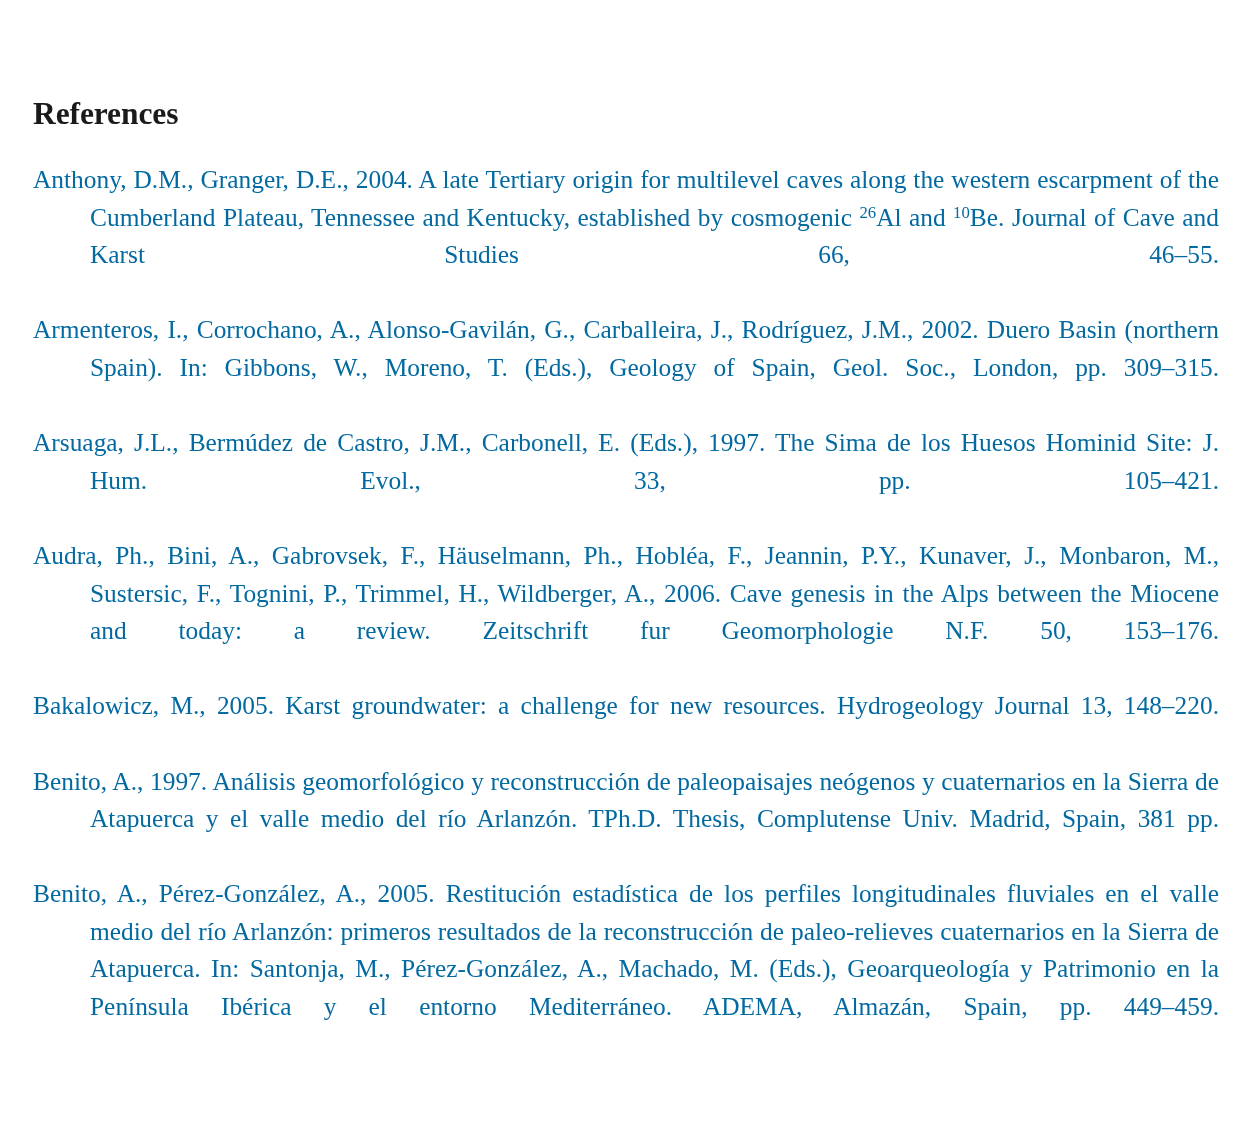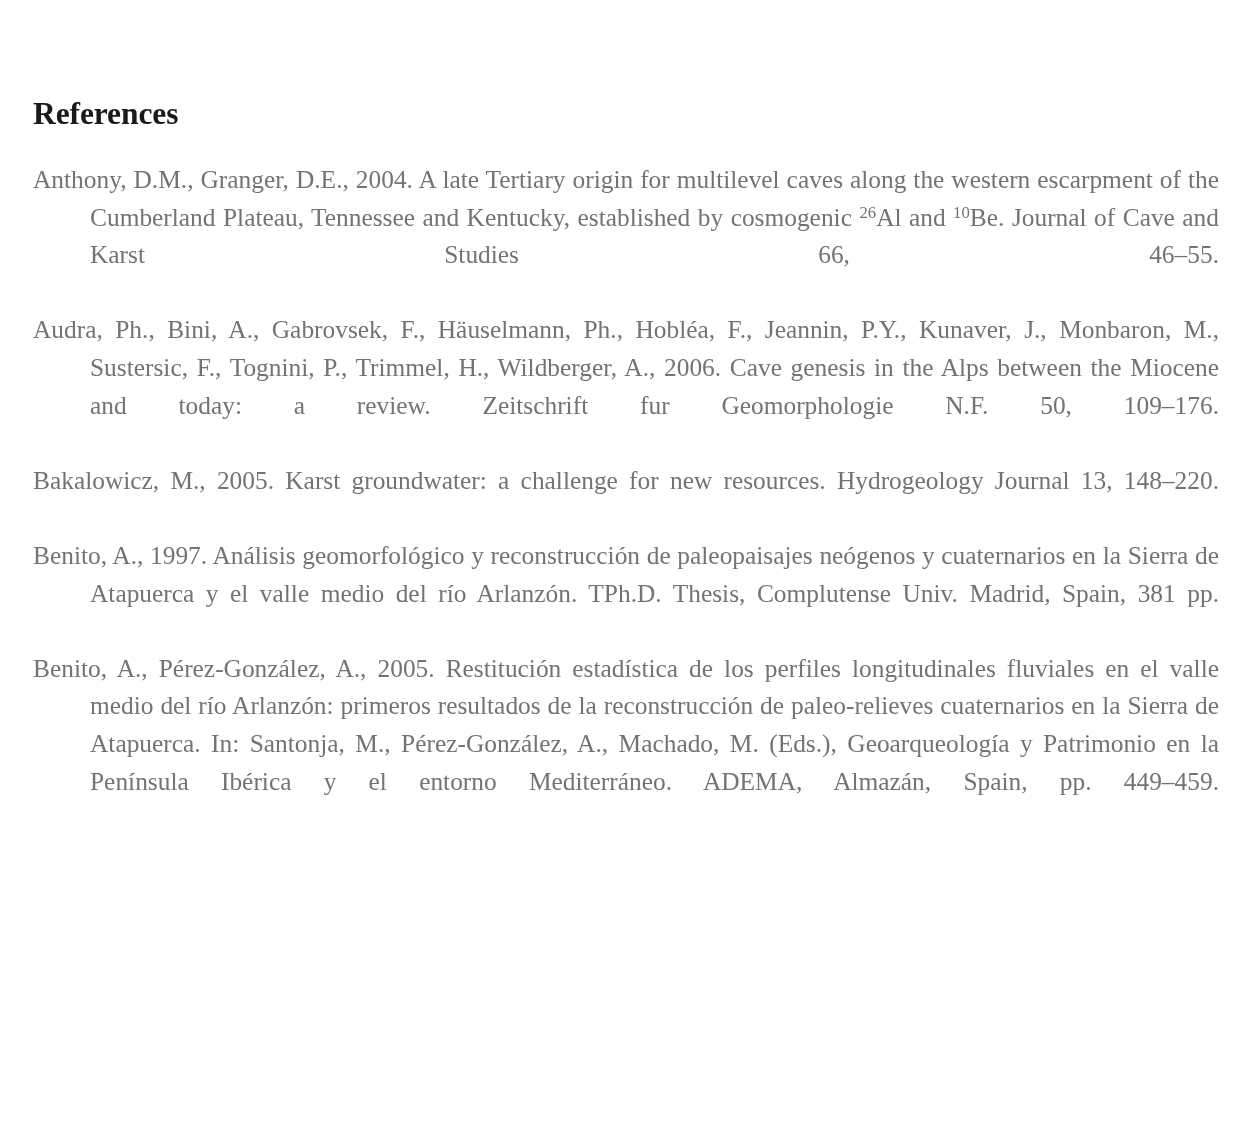--- a/index.html
+++ b/index.html
@@ -41,21 +41,21 @@
     width: 1186px;
   }
   .ref-entry {
     font-size: 25.4px;
     line-height: 37.6px;
     text-align: justify;
     text-justify: inter-word;
     padding-left: 57px;
     text-indent: -57px;
     margin: 0;
-    color: #737373;
+    color: #0369a1;
     hyphens: none;
     word-spacing: 0.1px;
   }
   
   .ref-entry::after {
     content: "";
     display: inline-block;
     width: 100%;
   }
   sup {
@@ -67,19 +67,21 @@
 </head>
 <body>
 
 <div class="page">
 
   <h1 class="refs-heading">References</h1>
 
   <div class="refs-list">
 
   <p class="ref-entry">Anthony, D.M., Granger, D.E., 2004. A late Tertiary origin for multilevel caves along the western escarpment of the Cumberland Plateau, Tennessee and Kentucky, established by cosmogenic <sup>26</sup>Al and <sup>10</sup>Be. Journal of Cave and Karst Studies 66, 46–55.</p>
-      <p class="ref-entry">Audra, Ph., Bini, A., Gabrovsek, F., Häuselmann, Ph., Hobléa, F., Jeannin, P.Y., Kunaver, J., Monbaron, M., Sustersic, F., Tognini, P., Trimmel, H., Wildberger, A., 2006. Cave genesis in the Alps between the Miocene and today: a review. Zeitschrift fur Geomorphologie N.F. 50, 109–176.</p>
+      <p class="ref-entry">Armenteros, I., Corrochano, A., Alonso-Gavilán, G., Carballeira, J., Rodríguez, J.M., 2002. Duero Basin (northern Spain). In: Gibbons, W., Moreno, T. (Eds.), Geology of Spain, Geol. Soc., London, pp. 309–315.</p>
+      <p class="ref-entry">Arsuaga, J.L., Bermúdez de Castro, J.M., Carbonell, E. (Eds.), 1997. The Sima de los Huesos Hominid Site: J. Hum. Evol., 33, pp. 105–421.</p>
+      <p class="ref-entry">Audra, Ph., Bini, A., Gabrovsek, F., Häuselmann, Ph., Hobléa, F., Jeannin, P.Y., Kunaver, J., Monbaron, M., Sustersic, F., Tognini, P., Trimmel, H., Wildberger, A., 2006. Cave genesis in the Alps between the Miocene and today: a review. Zeitschrift fur Geomorphologie N.F. 50, 153–176.</p>
       <p class="ref-entry">Bakalowicz, M., 2005. Karst groundwater: a challenge for new resources. Hydrogeology Journal 13, 148–220.</p>
       <p class="ref-entry">Benito, A., 1997. Análisis geomorfológico y reconstrucción de paleopaisajes neógenos y cuaternarios en la Sierra de Atapuerca y el valle medio del río Arlanzón. TPh.D. Thesis, Complutense Univ. Madrid, Spain, 381 pp.</p>
       <p class="ref-entry">Benito, A., Pérez-González, A., 2005. Restitución estadística de los perfiles longitudinales fluviales en el valle medio del río Arlanzón: primeros resultados de la reconstrucción de paleo-relieves cuaternarios en la Sierra de Atapuerca. In: Santonja, M., Pérez-González, A., Machado, M. (Eds.), Geoarqueología y Patrimonio en la Península Ibérica y el entorno Mediterráneo. ADEMA, Almazán, Spain, pp. 449–459.</p>
     </div>
 
 </div>
 
 </body></html>

